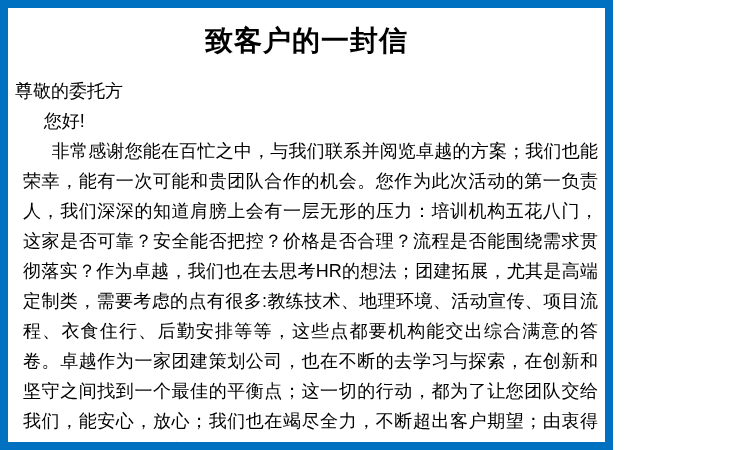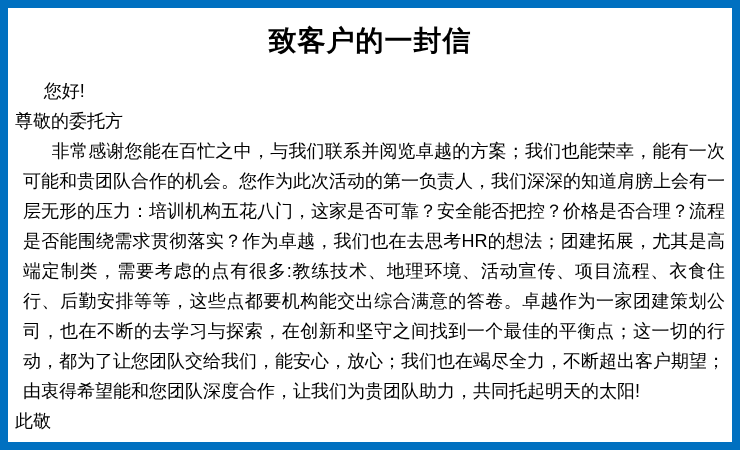--- a/index.html
+++ b/index.html
@@ -9,21 +9,21 @@
   }
   * { margin: 0; padding: 0; box-sizing: border-box; }
   html, body {
     width: 740px;
     height: 450px;
     background: var(--bg-color);
     font-family: "Liberation Sans", sans-serif;
     color: var(--text-color);
   }
   .page {
-    width: 740px;
+    width: 613px;
     height: 450px;
     background: var(--bg-color);
     border: 8px solid var(--border-color);
     padding: 16px 7px 0 7px;
     overflow: hidden;
   }
   .title {
     font-size: 28px;
     line-height: 34px;
     font-weight: bold;
@@ -43,20 +43,20 @@
   .closing {
     text-indent: 0;
   }
 </style>
 </head>
 <body>
 
 <div class="page">
   <h1 class="title">致客户的一封信</h1>
 
+  <p class="letter-text salutation">尊敬的委托方</p>
+
   <p class="letter-text greeting">您好!</p>
-
-  <p class="letter-text salutation">尊敬的委托方</p>
 
   <p class="letter-text body-text">非常感谢您能在百忙之中，与我们联系并阅览卓越的方案；我们也能荣幸，能有一次可能和贵团队合作的机会。您作为此次活动的第一负责人，我们深深的知道肩膀上会有一层无形的压力：培训机构五花八门，这家是否可靠？安全能否把控？价格是否合理？流程是否能围绕需求贯彻落实？作为卓越，我们也在去思考HR的想法；团建拓展，尤其是高端定制类，需要考虑的点有很多:教练技术、地理环境、活动宣传、项目流程、衣食住行、后勤安排等等，这些点都要机构能交出综合满意的答卷。卓越作为一家团建策划公司，也在不断的去学习与探索，在创新和坚守之间找到一个最佳的平衡点；这一切的行动，都为了让您团队交给我们，能安心，放心；我们也在竭尽全力，不断超出客户期望；由衷得希望能和您团队深度合作，让我们为贵团队助力，共同托起明天的太阳!</p>
 
   <p class="letter-text closing">此敬</p>
 </div>
 
 </body></html>

